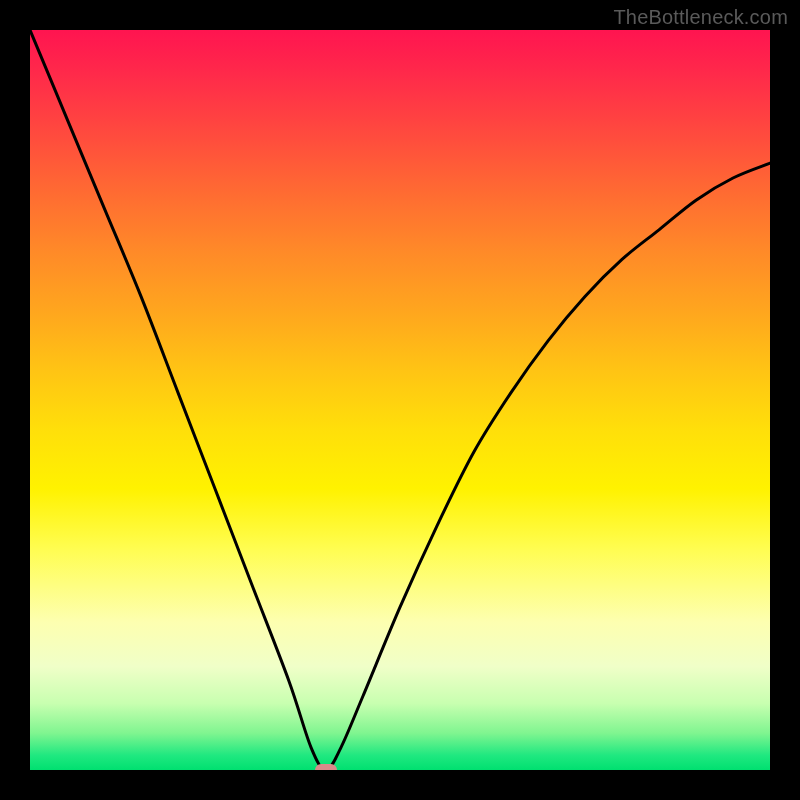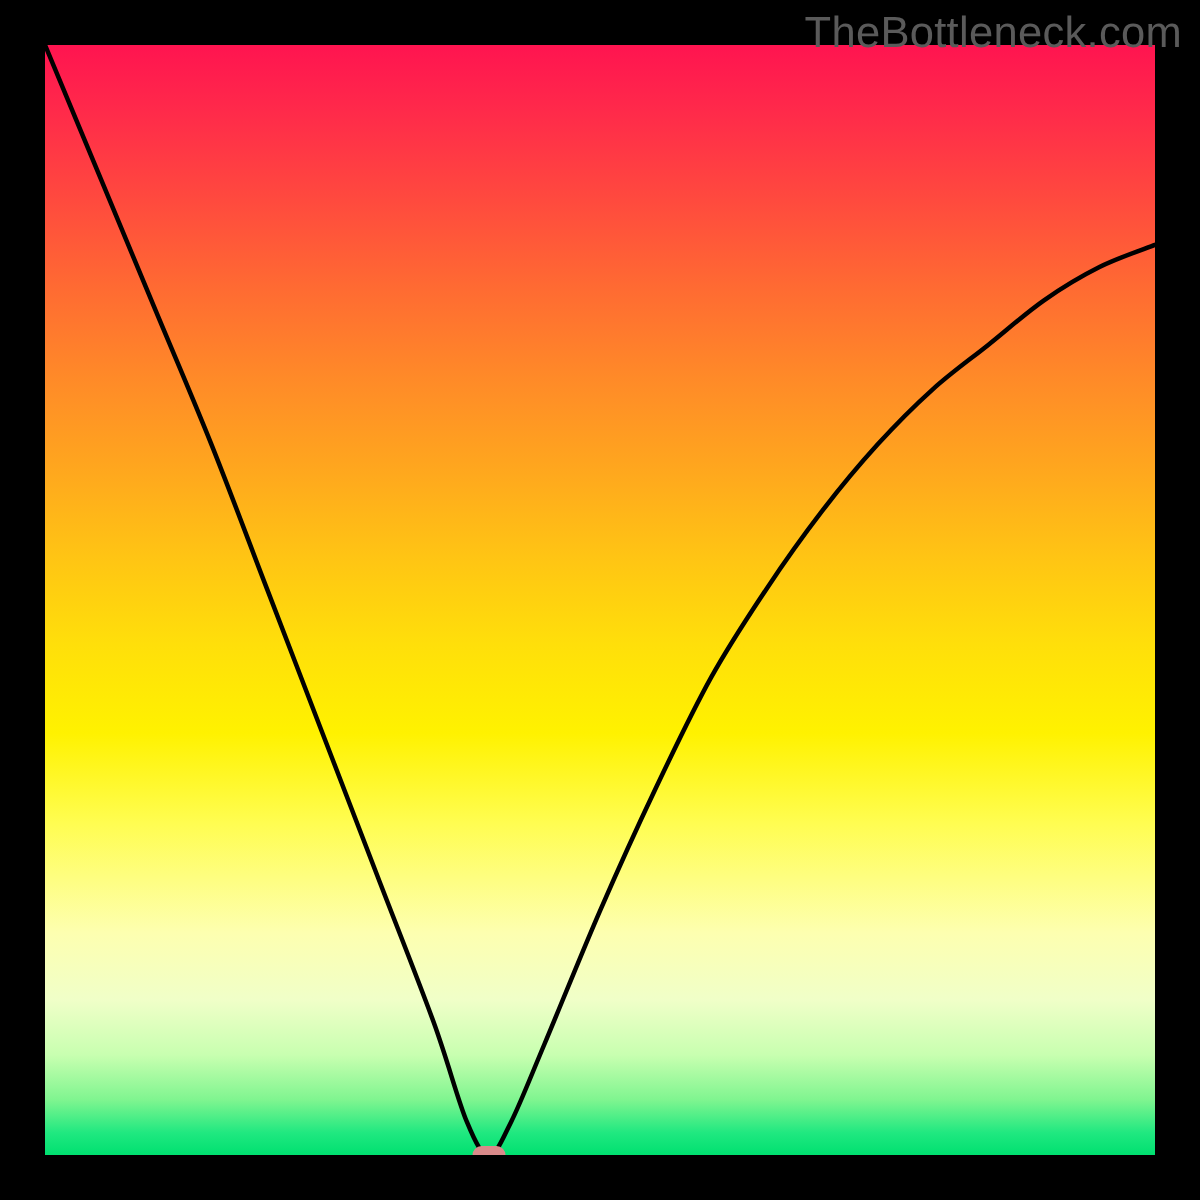--- a/index.html
+++ b/index.html
@@ -9,21 +9,21 @@
     background: #000;
     position: relative;
     font-family: Arial, sans-serif;
     overflow: hidden;
   }
   .watermark {
     position: absolute;
     top: 6px;
     right: 12px;
     color: #5a5a5a;
-    font-size: 29px;
+    font-size: 20px;
     font-weight: 500;
     z-index: 10;
     letter-spacing: 0.2px;
   }
   .plot-area {
     position: absolute;
     left: 30px;
     top: 30px;
     width: 740px;
     height: 740px;

